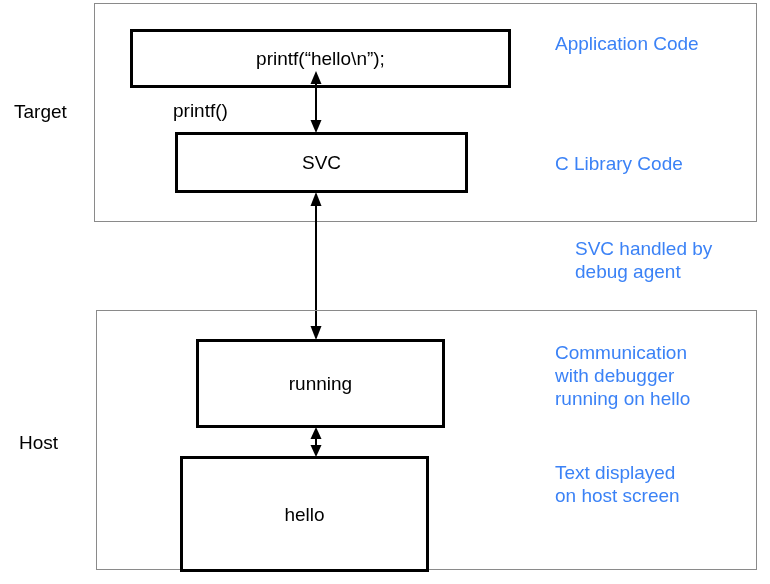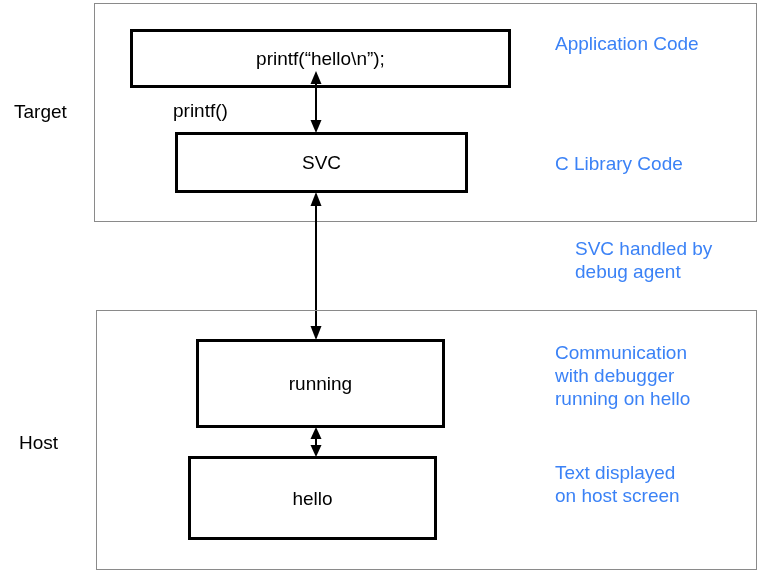--- a/index.html
+++ b/index.html
@@ -132,20 +132,20 @@
 running on hello</div>
 
   <div class="arrow" style="left:306px; top:426px; width:20px; height:32px;">
     <svg width="20" height="32" viewBox="0 0 20 32">
       <line x1="10" y1="5" x2="10" y2="27" stroke="#000" stroke-width="2"></line>
       <polygon points="10,1 4.5,13 15.5,13" fill="#000"></polygon>
       <polygon points="10,31 4.5,19 15.5,19" fill="#000"></polygon>
     </svg>
   </div>
 
-  <div class="compbox" style="left:188px; top:456px; width:249px; height:84px;">
+  <div class="compbox" style="left:180px; top:456px; width:249px; height:116px;">
     <span class="boxlabel">hello</span>
   </div>
 
   <div class="annotation" style="left:555px; top:461px;">Text displayed
 on host screen</div>
 
 </div>
 
 </body></html>

